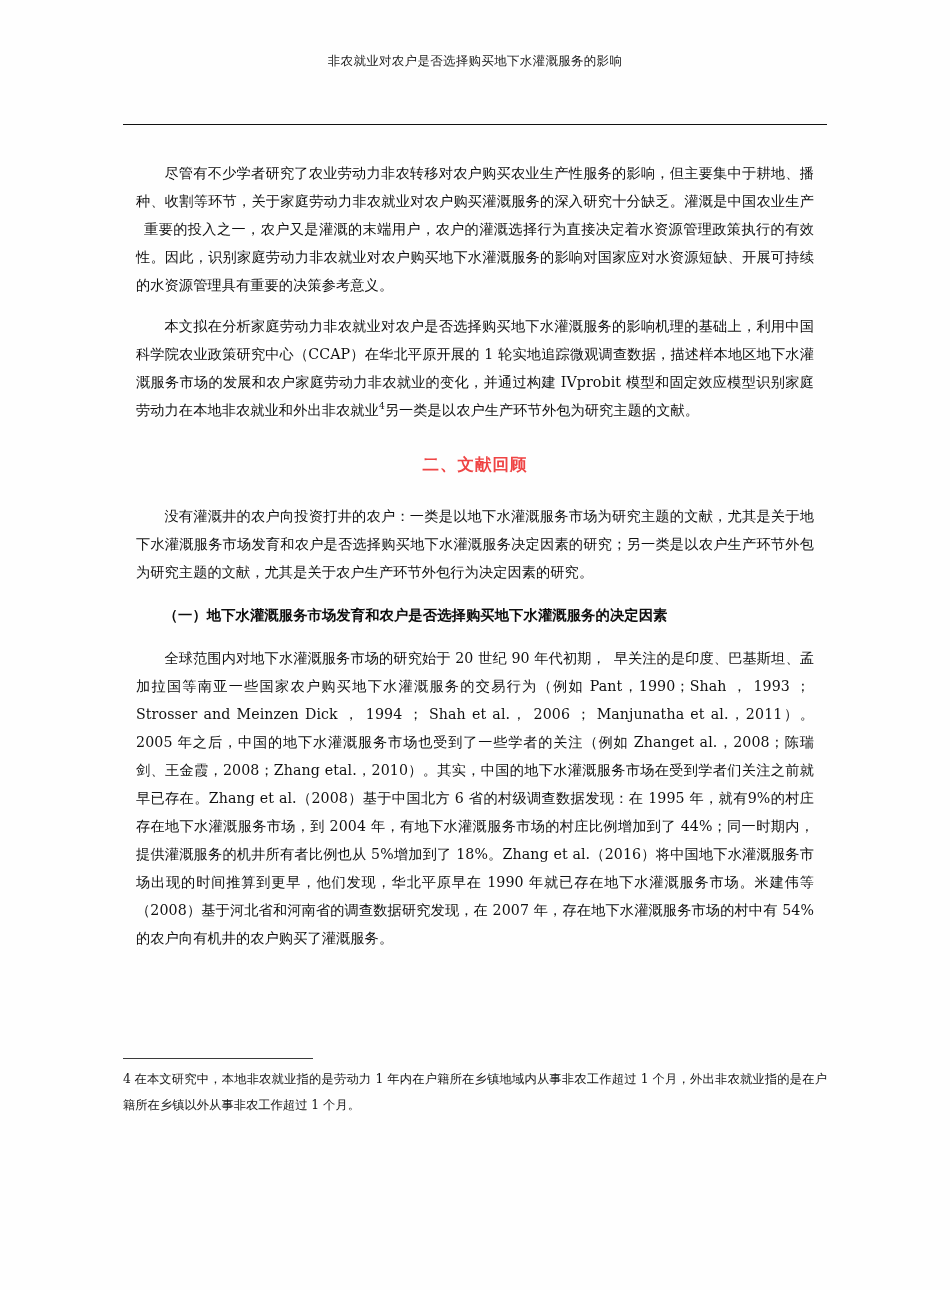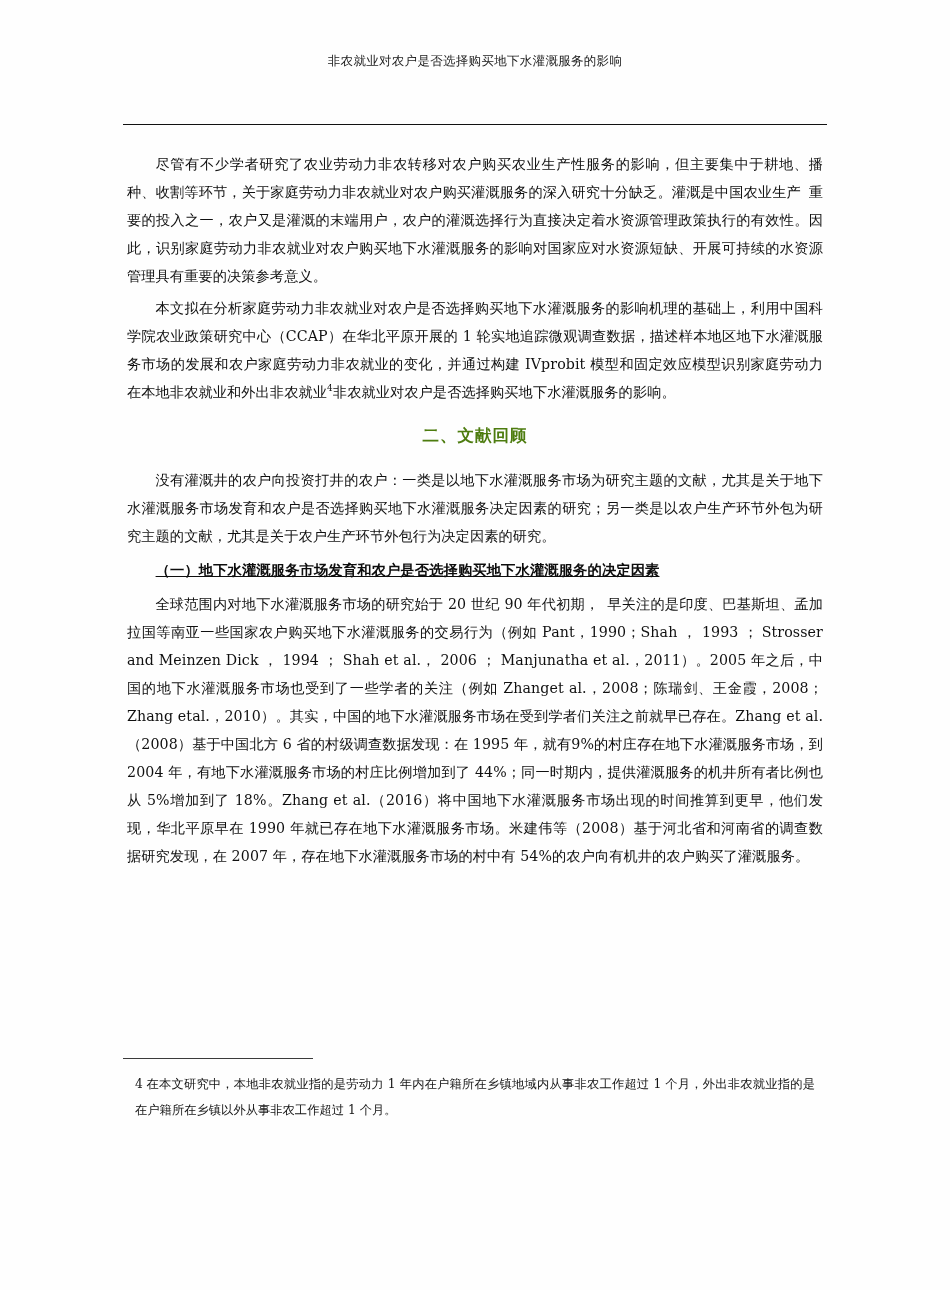--- a/index.html
+++ b/index.html
@@ -42,51 +42,50 @@
     height: 0;
     border-top: 1.6px solid #111111;
   }
   .body-col {
     position: absolute;
     left: 123px;
     top: 146px;
     width: 704px;
   }
   p.para {
-    margin: 4px;
+    margin: 13px;
     font-size: 14.2px;
     line-height: 28px;
     text-align: justify;
     text-justify: inter-character;
     text-indent: 2em;
     color: #101010;
     letter-spacing: 0.1px;
   }
   .sec-heading {
     margin: 0;
     padding: 12px 0 10px 0;
     text-align: center;
-    font-family: Liberation Mono, monospace;
+    font-family: Liberation Sans, sans-serif;
     font-size: 16.5px;
     font-weight: bold;
     line-height: 30px;
     letter-spacing: 1px;
-    color: #4d7c0f;
+    color: #ef4444;
   }
   .sub-heading {
-    margin: 4px;
+    margin: 12px;
     padding: 2px 0 2px 0;
     text-indent: 2em;
     font-family: "DejaVu Sans", "Liberation Sans", sans-serif;
     font-size: 14.3px;
     font-weight: bold;
     line-height: 28px;
     color: #0d0d0d;
     letter-spacing: 0.1px;
-    text-decoration: underline;
   }
   .lat {
     font-family: "DejaVu Serif", "Liberation Serif", serif;
   }
   sup.fn {
     font-size: 9px;
     vertical-align: super;
     line-height: 0;
   }
   .gap { display: inline-block; width: 0.55em; }
@@ -97,21 +96,21 @@
     top: 1058px;
     width: 704px;
   }
   .fn-rule {
     width: 190px;
     height: 0;
     border-top: 1.4px solid #3b3b3b;
     margin: 0 0 7px 0;
   }
   p.footnote {
-    margin: 12px;
+    margin: 0;
     font-size: 12.3px;
     line-height: 26px;
     text-align: justify;
     text-justify: inter-character;
     text-indent: 0;
     color: #141414;
   }
 </style>
 </head>
 <body>
@@ -119,21 +118,21 @@
 <div class="page">
 
   <div class="running-head">非农就业对农户是否选择购买地下水灌溉服务的影响</div>
 
   <div class="head-rule"></div>
 
   <div class="body-col">
 
     <p class="para"><span>尽管有不少学者研究了农业劳动力非农转移对农户购买农业生产性服务的影响，但主要集中于耕地、播种、收割等环节，关于家庭劳动力非农就业对农户购买灌溉服务的深入研究十分缺乏。灌溉是中国农业生产</span><span class="gap"></span><span>重要的投入之一，农户又是灌溉的末端用户，农户的灌溉选择行为直接决定着水资源管理政策执行的有效性。因此，识别家庭劳动力非农就业对农户购买地下水灌溉服务的影响对国家应对水资源短缺、开展可持续的水资源管理具有重要的决策参考意义。</span></p>
 
-    <p class="para"><span>本文拟在分析家庭劳动力非农就业对农户是否选择购买地下水灌溉服务的影响机理的基础上，利用中国科学院农业政策研究中心（CCAP）在华北平原开展的 1 轮实地追踪微观调查数据，描述样本地区地下水灌溉服务市场的发展和农户家庭劳动力非农就业的变化，并通过构建 IVprobit 模型和固定效应模型识别家庭劳动力在本地非农就业和外出非农就业</span><sup class="fn lat">4</sup><span>非农就业对农户是否选择购买地下水灌溉服务的影响。</span></p>
+    <p class="para"><span>本文拟在分析家庭劳动力非农就业对农户是否选择购买地下水灌溉服务的影响机理的基础上，利用中国科学院农业政策研究中心（CCAP）在华北平原开展的 1 轮实地追踪微观调查数据，描述样本地区地下水灌溉服务市场的发展和农户家庭劳动力非农就业的变化，并通过构建 IVprobit 模型和固定效应模型识别家庭劳动力在本地非农就业和外出非农就业</span><sup class="fn lat">4</sup><span>另一类是以农户生产环节外包为研究主题的文献。</span></p>
 
     <h2 class="sec-heading">二、文献回顾</h2>
 
     <p class="para">没有灌溉井的农户向投资打井的农户：一类是以地下水灌溉服务市场为研究主题的文献，尤其是关于地下水灌溉服务市场发育和农户是否选择购买地下水灌溉服务决定因素的研究；另一类是以农户生产环节外包为研究主题的文献，尤其是关于农户生产环节外包行为决定因素的研究。</p>
 
     <h3 class="sub-heading">（一）地下水灌溉服务市场发育和农户是否选择购买地下水灌溉服务的决定因素</h3>
 
 
     <p class="para"><span>全球范围内对地下水灌溉服务市场的研究始于 20 世纪 90 年代初期，</span><span class="gap"></span><span>早关注的是印度、巴基斯坦、孟加拉国等南亚一些国家农户购买地下水灌溉服务的交易行为（例如 Pant，1990；Shah ， 1993 ；</span><span class="wsp"></span><span>Strosser and Meinzen Dick ， 1994 ； Shah et al.， 2006 ； Manjunatha et al.，2011）。2005 年之后，中国的地下水灌溉服务市场也受到了一些学者的关注（例如 Zhanget al.，2008；陈瑞剑、王金霞，2008；Zhang etal.，2010）。其实，中国的地下水灌溉服务市场在受到学者们关注之前就早已存在。Zhang et al.（2008）基于中国北方 6 省的村级调查数据发现：在 1995 年，就有9%的村庄存在地下水灌溉服务市场，到 2004 年，有地下水灌溉服务市场的村庄比例增加到了 44%；同一时期内，提供灌溉服务的机井所有者比例也从 5%增加到了 18%。Zhang et al.（2016）将中国地下水灌溉服务市场出现的时间推算到更早，他们发现，华北平原早在 1990 年就已存在地下水灌溉服务市场。米建伟等（2008）基于河北省和河南省的调查数据研究发现，在 2007 年，存在地下水灌溉服务市场的村中有 54%的农户向有机井的农户购买了灌溉服务。</span></p>
 

